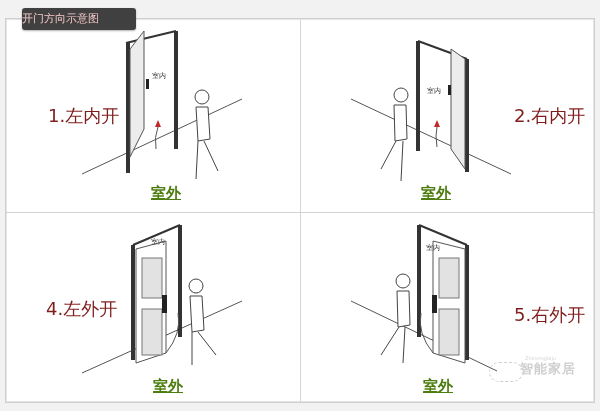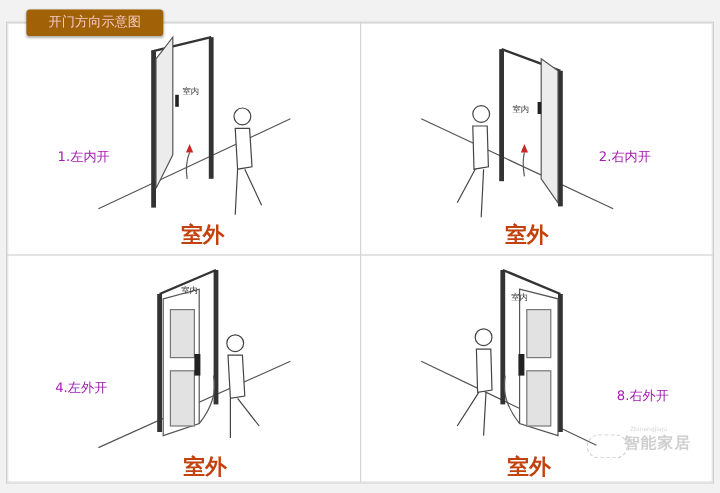--- a/index.html
+++ b/index.html
@@ -1,24 +1,24 @@
 <!DOCTYPE html>
 <html><head>
 <meta charset="utf-8">
 <style>
   html,body{margin:0;padding:0;}
   body{width:600px;height:411px;background:#f3f2f2;position:relative;overflow:hidden;font-family:"DejaVu Sans",sans-serif;}
   .frame{position:absolute;left:5px;top:18px;width:588px;height:383px;background:#fff;border:1px solid #cfcfcf;box-shadow:inset 0 0 0 1px #e6e6e6;}
-  .title-tag{position:absolute;left:22px;top:8px;width:114px;height:22px;background:#a16207;border-radius:3px;color:#f6c9c9;font-size:11px;line-height:22px;text-align:center;z-index:5;box-shadow:0 1px 2px rgba(0,0,0,.3);}
+  .title-tag{position:absolute;left:22px;top:8px;width:114px;height:22px;background:#404040;border-radius:3px;color:#f6c9c9;font-size:11px;line-height:22px;text-align:left;z-index:5;box-shadow:0 1px 2px rgba(0,0,0,.3);}
   .vline{position:absolute;left:300px;top:18px;width:1px;height:384px;background:#d6d6d6;}
   .hline{position:absolute;left:5px;top:212px;width:589px;height:1px;background:#d3d3d3;}
   .panel{position:absolute;width:294px;height:193px;}
   .panel svg{position:absolute;left:0;top:0;}
-  .label{position:absolute;font-size:11px;color:#a21caf;margin-top:19px;}
-  .outside{position:absolute;font-size:18px;font-weight:bold;color:#c2410c;}
+  .label{position:absolute;font-size:18px;color:#7f1d1d;}
+  .outside{position:absolute;font-size:15px;font-weight:bold;color:#4d7c0f;text-decoration:underline;}
   .inside{position:absolute;font-size:7px;color:#333;font-family:Liberation Mono, monospace;}
   .watermark{position:absolute;left:520px;top:360px;font-size:13px;color:#cfcfcf;letter-spacing:1px;font-weight:bold;}
   .wm-small{position:absolute;left:525px;top:355px;font-size:5px;color:#d5d5d5;}
   .wm-icon{position:absolute;left:489px;top:362px;width:32px;height:18px;border:1px dashed #d0d0d0;border-radius:10px;}
 </style>
 </head>
 <body>
 
 <div class="frame"></div>
 <div class="title-tag">开门方向示意图</div>
@@ -56,21 +56,21 @@
     <rect x="164" y="40" width="4" height="113" fill="#333"></rect>
     <polygon points="150,30 164,40 164,150 150,130" fill="#ececec" stroke="#555"></polygon>
     <rect x="147" y="66" width="3" height="10" fill="#222"></rect>
     <path d="M136 128 Q134 116 136 108" stroke="#555" fill="none"></path>
     <polygon points="133,108 136,101 139,108" fill="#c62828"></polygon>
     <circle cx="100" cy="76" r="7" fill="none" stroke="#444"></circle>
     <path d="M93 86 L105 86 L106 120 L94 122 Z" fill="#fff" stroke="#444"></path>
     <path d="M95 122 L80 150 M102 122 L100 162" stroke="#444" fill="none"></path>
   </svg>
   <div class="inside" style="left:126px;top:67px;">室内</div>
-  <div class="label" style="left:198px;top:85px;">2.右内开</div>
+  <div class="label" style="left:213px;top:85px;">2.右内开</div>
   <div class="outside" style="left:120px;top:165px;">室外</div>
 </div>
 
 <div class="panel" style="left:6px;top:213px;">
   <svg width="294" height="188">
     <line x1="76" y1="160" x2="236" y2="88" stroke="#555"></line>
     <rect x="125" y="32" width="4" height="115" fill="#333"></rect>
     <line x1="127" y1="32" x2="174" y2="12" stroke="#333" stroke-width="2"></line>
     <rect x="172" y="12" width="4" height="112" fill="#333"></rect>
     <polygon points="130,36 160,28 160,140 130,150" fill="#fff" stroke="#555"></polygon>
@@ -96,19 +96,19 @@
     <polygon points="132,28 164,36 164,150 132,140" fill="#fff" stroke="#555"></polygon>
     <rect x="138" y="45" width="20" height="40" fill="#e2e2e2" stroke="#777"></rect>
     <rect x="138" y="96" width="20" height="46" fill="#e2e2e2" stroke="#777"></rect>
     <rect x="131" y="82" width="5" height="18" fill="#222"></rect>
     <path d="M132 140 Q116 120 120 100" stroke="#555" fill="none"></path>
     <circle cx="102" cy="68" r="7" fill="none" stroke="#444"></circle>
     <path d="M96 78 L108 78 L109 112 L97 114 Z" fill="#fff" stroke="#444"></path>
     <path d="M98 114 L80 142 M104 114 L102 150" stroke="#444" fill="none"></path>
   </svg>
   <div class="inside" style="left:125px;top:30px;">室内</div>
-  <div class="label" style="left:213px;top:90px;">8.右外开</div>
+  <div class="label" style="left:213px;top:90px;">5.右外开</div>
   <div class="outside" style="left:122px;top:164px;">室外</div>
 </div>
 
 <div class="wm-icon"></div>
 <div class="wm-small">Zhinengjiaju</div>
 <div class="watermark">智能家居</div>
 
 </body></html>

